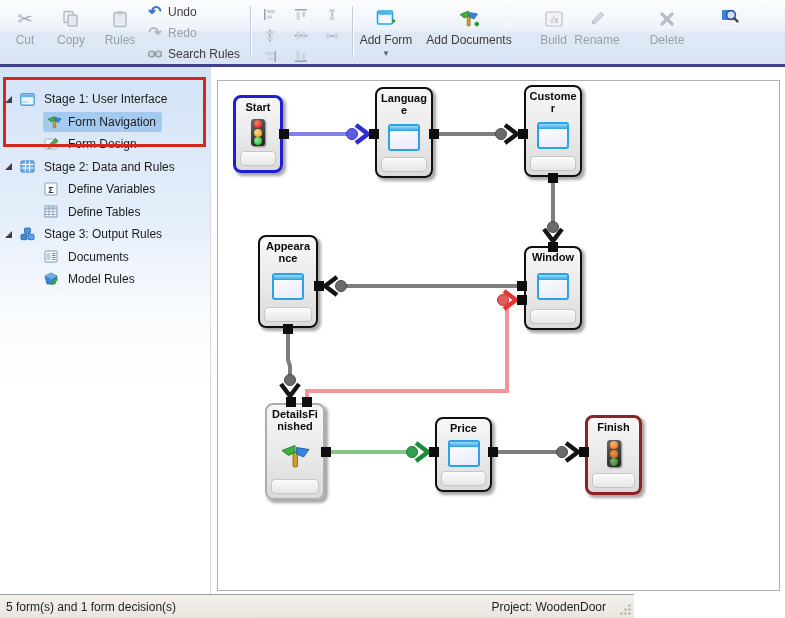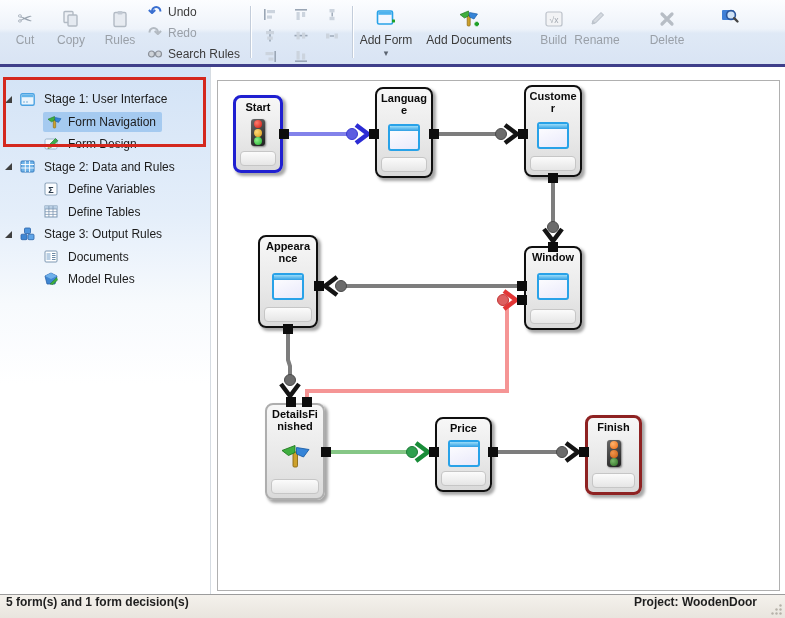--- a/index.html
+++ b/index.html
@@ -89,23 +89,23 @@
   .start-l2 { background:radial-gradient(circle at 35% 35%, #ffd97a, #dc9a12); }
   .start-l3 { background:radial-gradient(circle at 35% 35%, #8ef08a, #1fae2c); }
   .fin-l1 { background:radial-gradient(circle at 35% 35%, #ffb36d, #f06a10); }
   .fin-l2 { background:radial-gradient(circle at 35% 35%, #f0954d, #c85d10); }
   .fin-l3 { background:radial-gradient(circle at 35% 35%, #7ab86a, #2c6e23); }
 
   .edges-svg { position:absolute; left:0; top:0; width:785px; height:618px; pointer-events:none; }
 
   
   .status-bar {
-    position:absolute; left:0; top:594px; width:785px; height:24px;
+    position:absolute; left:0; top:594px; width:634px; height:24px;
     background:linear-gradient(180deg,#f4f1ec,#e9e5de); border-top:1px solid #9c9c9c;
-    display:flex; align-items:flex-start; font-size:12px; color:#1e1e1e;font-weight:bold;
+    display:flex; align-items:center; font-size:12px; color:#1e1e1e;
   }
   .status-left { margin-left:6px; }
   .status-right { margin-left:auto; margin-right:28px; }
   .grip { position:absolute; right:2px; bottom:2px; }
 </style>
 </head>
 <body>
 
 <div class="toolbar">
 

